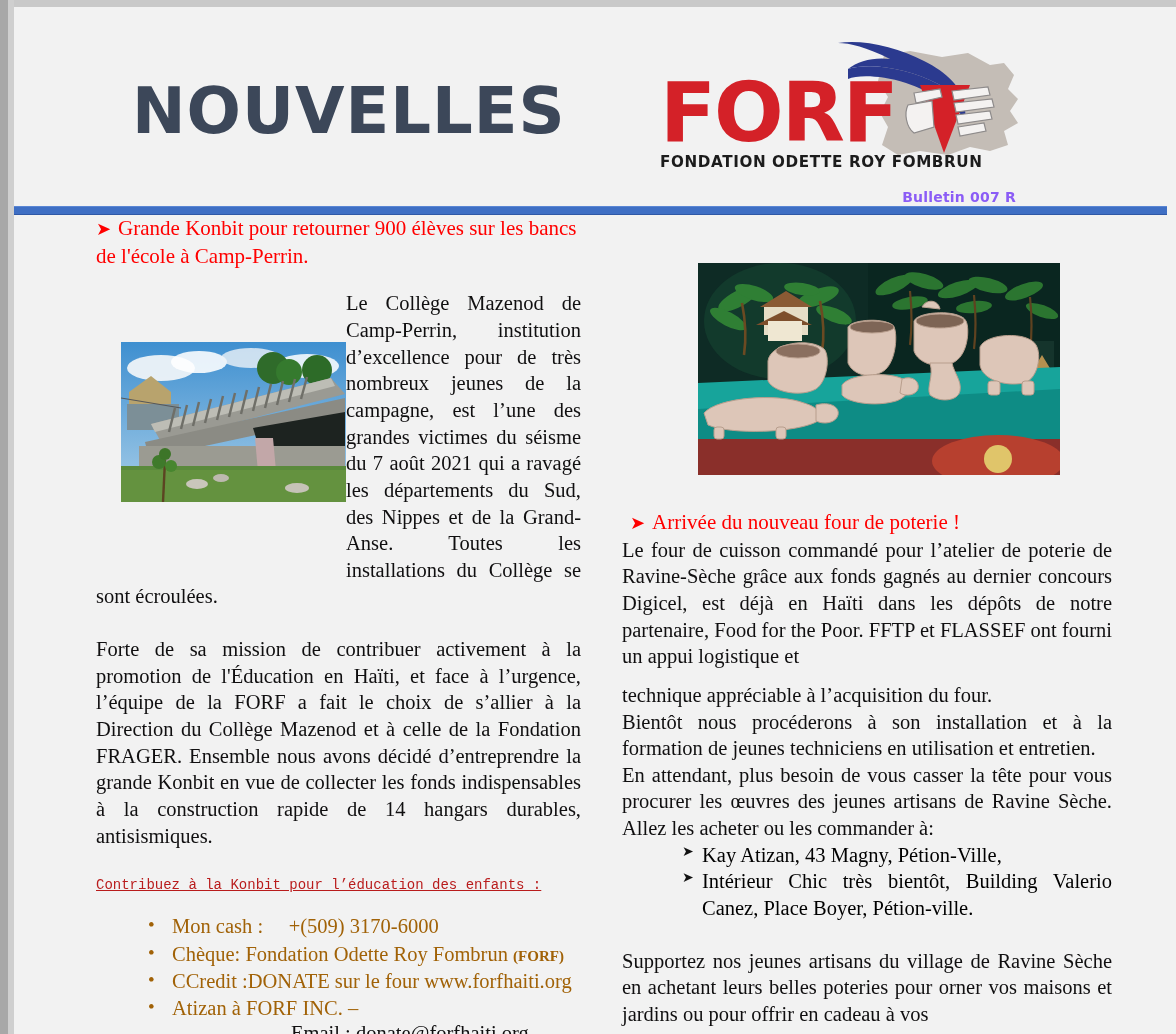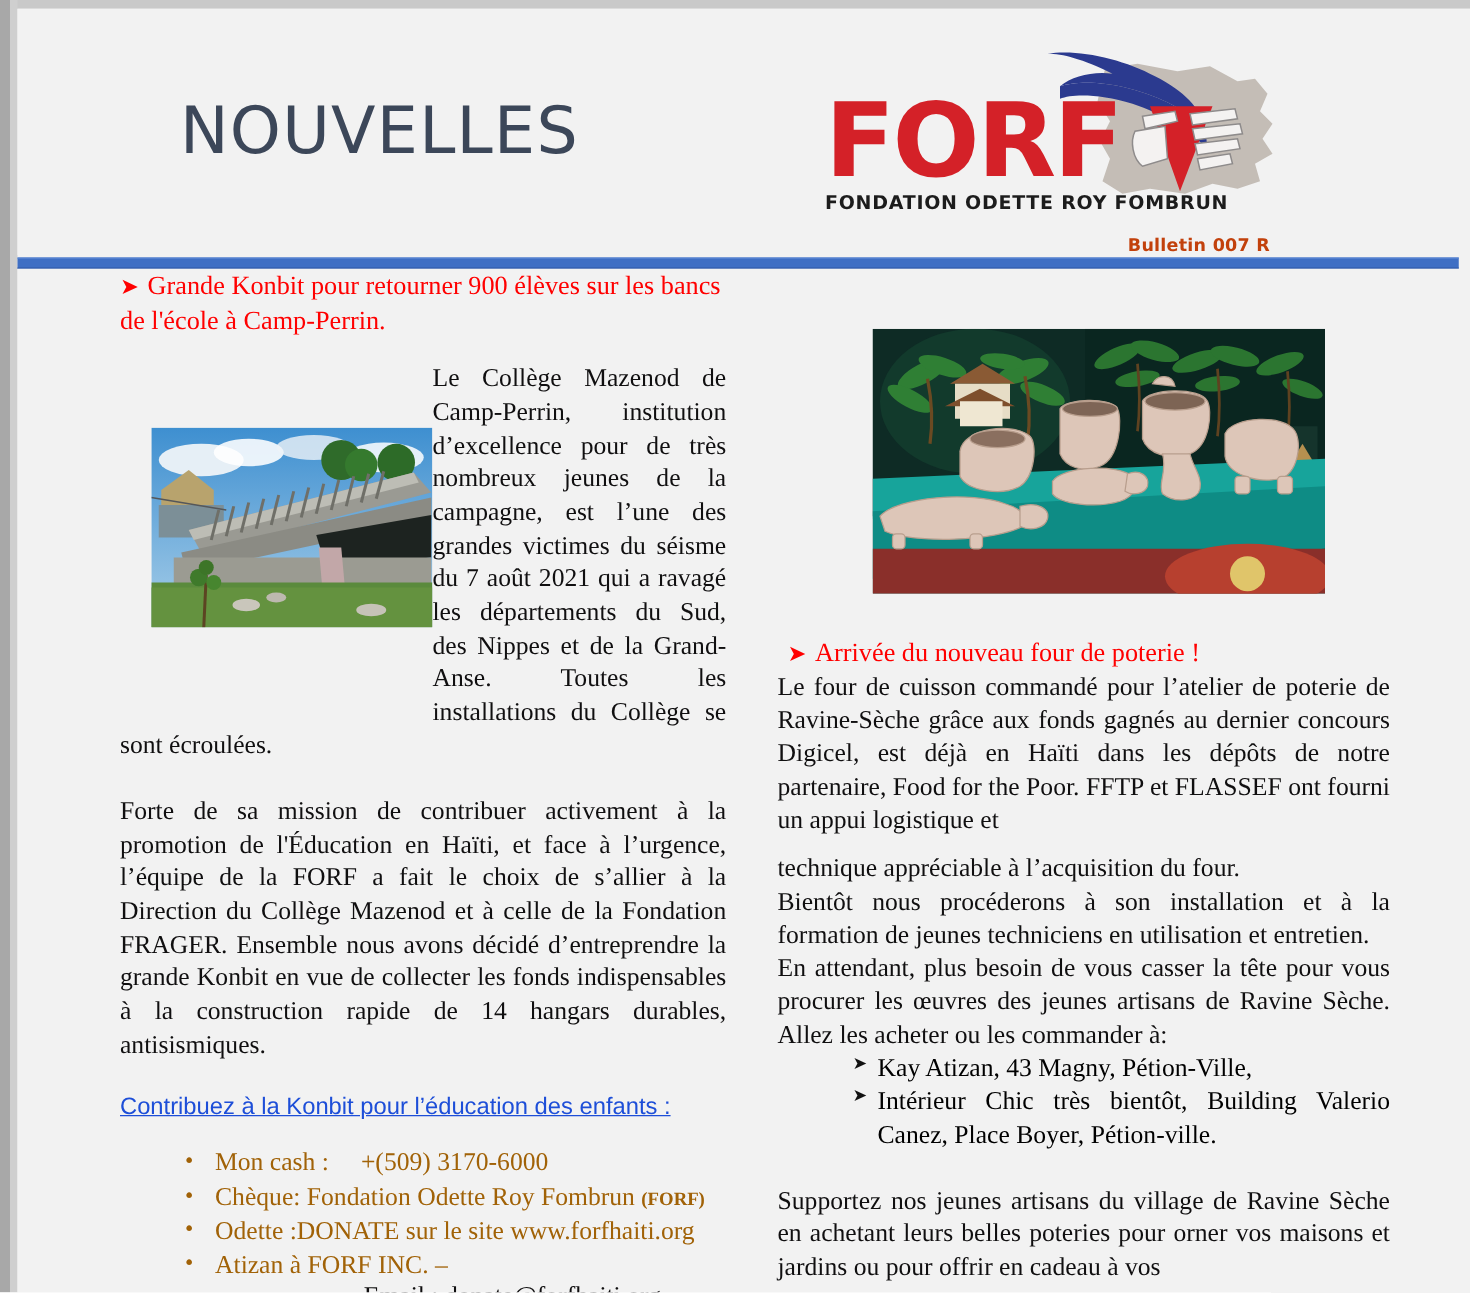--- a/index.html
+++ b/index.html
@@ -46,25 +46,25 @@
   .header {
     position: absolute;
     left: 14px;
     top: 7px;
     width: 1162px;
     height: 197px;
     background: #f2f2f2;
   }
   .masthead-title {
     position: absolute;
-    left: 130px;
+    left: 118px;
     top: 72px;
     font-family: "DejaVu Sans", sans-serif;
-    font-size: 52px;
-    font-weight: 400;
+    font-size: 64px;
+    font-weight: 700;
     letter-spacing: 1px;
     color: #3c4759;
     line-height: 1;
     white-space: nowrap;
   }
 
   
   .logo {
     position: absolute;
     left: 638px;
@@ -74,21 +74,21 @@
   }
   .logo svg { display: block; }
 
   .bulletin {
     position: absolute;
     right: 160px;
     top: 182px;
     font-family: "DejaVu Sans", sans-serif;
     font-size: 14px;
     font-weight: bold;
-    color: #c2410c;
+    color: #8b5cf6;
     letter-spacing: 0.2px;
     white-space: nowrap;
   }
 
   .rule {
     position: absolute;
     left: 14px;
     top: 206px;
     width: 1153px;
     height: 9px;
@@ -160,24 +160,24 @@
   }
 
   .wrap-school {
     float: left;
     width: 250px;
     height: 292px;
     shape-outside: margin-box;
   }
 
   .contribuez {
-    color: #1d4ed8;
-    font-size: 19px;
+    color: #b91c1c;
+    font-size: 14px;
     text-decoration: underline;
-    font-family: Liberation Sans, sans-serif;
+    font-family: Liberation Mono, monospace;
     display: inline;
   }
 
   ul.donate {
     margin: 0;
     padding: 0 0 0 46px;
     list-style: none;
     font-size: 20.5px;
     line-height: 1.33;
     color: #a16207;
@@ -372,21 +372,21 @@
       <ul class="donate">
         <li>
           <span>Mon cash :</span>
           &nbsp;&nbsp;&nbsp;&nbsp;<span>+(509) 3170-6000</span>
         </li>
         <li class="indented">
           <span>Chèque: Fondation Odette Roy Fombrun</span>
           <span class="small-italic">(FORF)</span>
         </li>
         <li>
-          <span>Odette  :DONATE sur le site www.forfhaiti.org</span>
+          <span>CCredit  :DONATE sur le four www.forfhaiti.org</span>
         </li>
         <li>
           <span>Atizan à FORF INC.  –</span>
         </li>
       </ul>
 
       <div class="email-line">Email : donate@forfhaiti.org</div>
     </div>
 
     <div class="col col-right">

